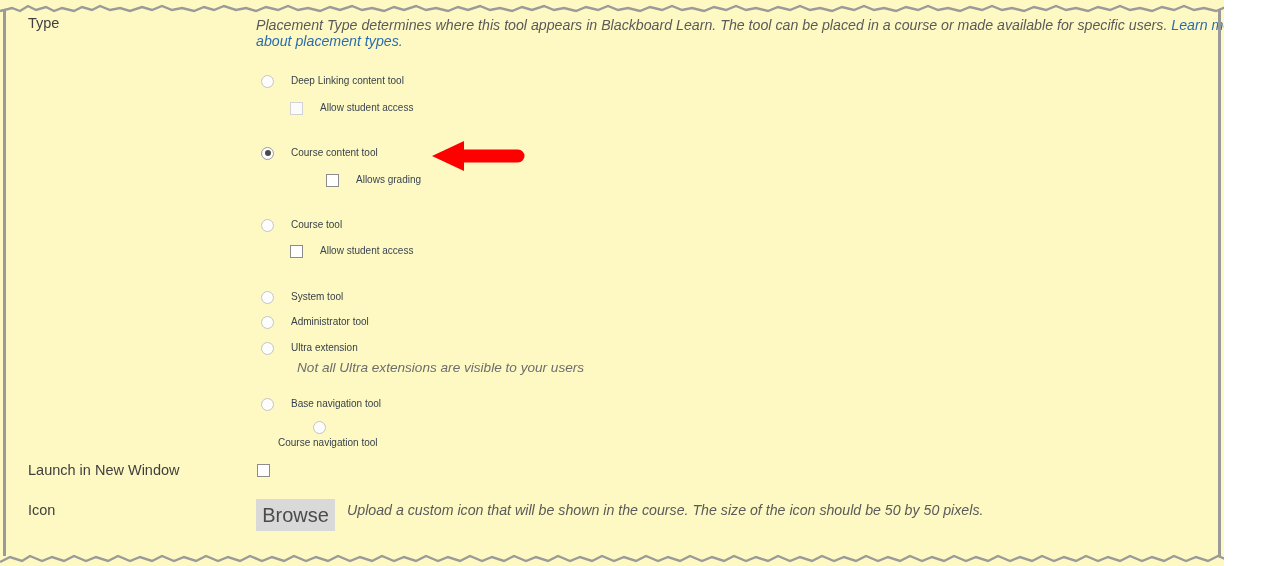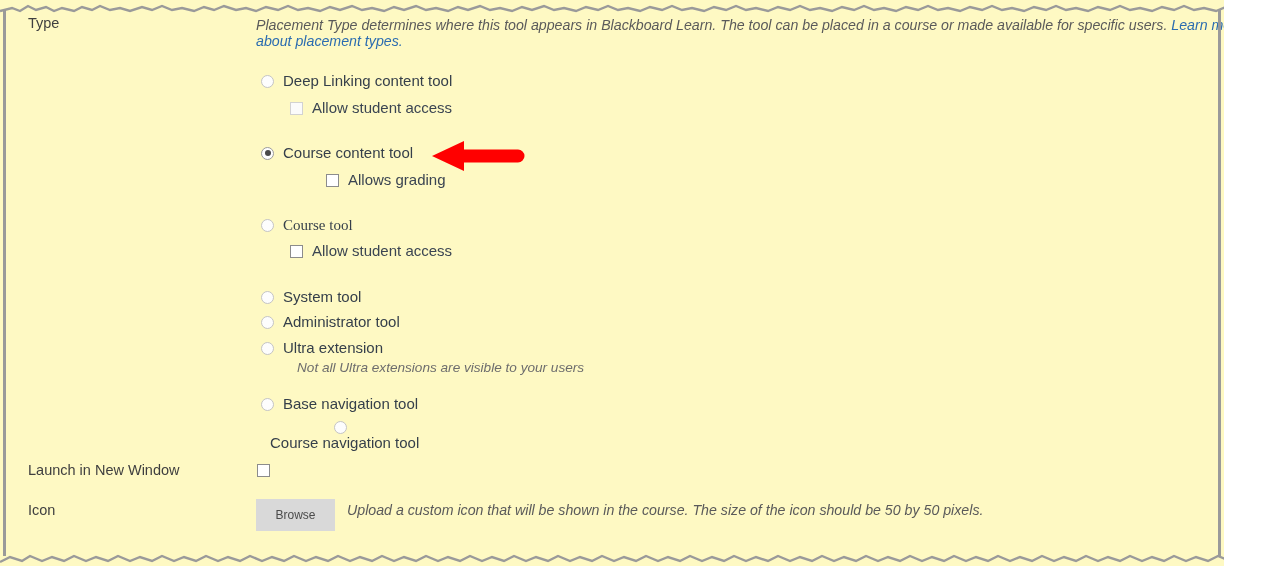--- a/index.html
+++ b/index.html
@@ -129,22 +129,22 @@
     box-sizing: border-box;
     flex: 0 0 auto;
     cursor: pointer;
   }
   .cbox.muted {
     border: 1px solid #d2d2d2;
     background: #fbfbfb;
   }
 
   .opt-label {
-    margin-left: 9px;
-    font-size: 15px;
+    margin-left: 17px;
+    font-size: 10px;
     color: #353f4a;
     line-height: 18px;
     white-space: nowrap;
   }
   .opt-label.sub {
     color: #3b4552;
     text-align: right;
   }
 
   .note {
@@ -161,21 +161,21 @@
   .browse-btn {
     position: absolute;
     left: 256px;
     top: 499px;
     width: 79px;
     height: 32px;
     background: #d9d9d9;
     border: none;
     color: #4b4b4b;
     font-family: "Liberation Sans", sans-serif;
-    font-size: 12px;
+    font-size: 20px;
     line-height: 32px;
     text-align: center;
     cursor: pointer;
     padding: 0;
   }
 
   .icon-help {
     position: absolute;
     left: 347px;
     top: 502px;
@@ -256,21 +256,21 @@
 
     <div class="opt" style="left:261px; top:144px;">
       <span class="radio checked"></span>
       <span class="opt-label">Course content tool</span>
     </div>
     <div class="opt" style="left:290px; top:171px;padding-left:36px;">
       <span class="cbox"></span>
       <span class="opt-label sub">Allows grading</span>
     </div>
 
-    <div class="opt" style="left:261px; top:216px;font-family:Liberation Serif, serif;">
+    <div class="opt" style="left:261px; top:216px;">
       <span class="radio"></span>
       <span class="opt-label">Course tool</span>
     </div>
     <div class="opt" style="left:290px; top:242px;">
       <span class="cbox"></span>
       <span class="opt-label sub">Allow student access</span>
     </div>
 
     <div class="opt" style="left:261px; top:288px;">
       <span class="radio"></span>

